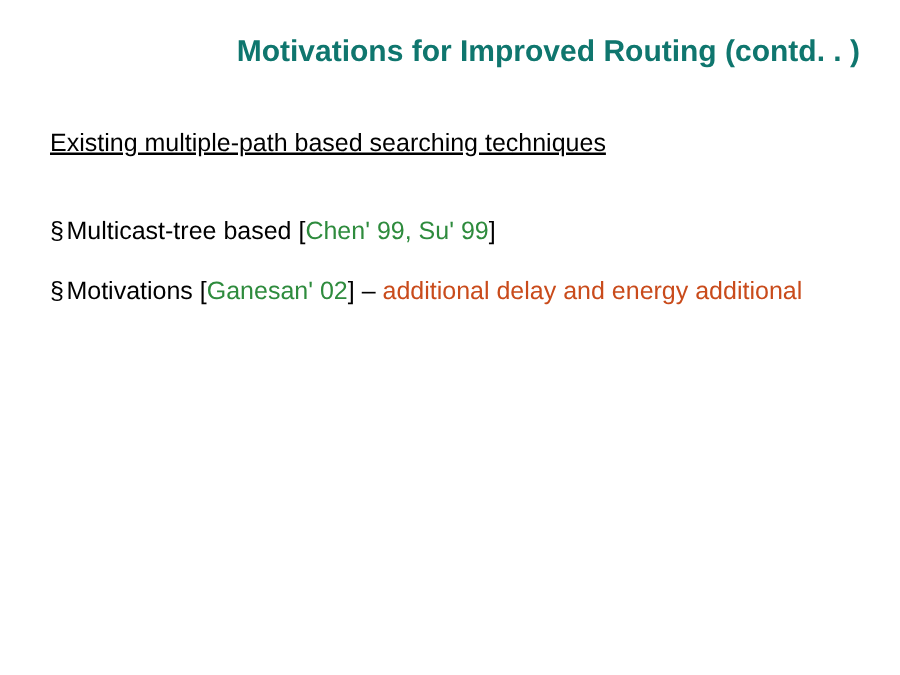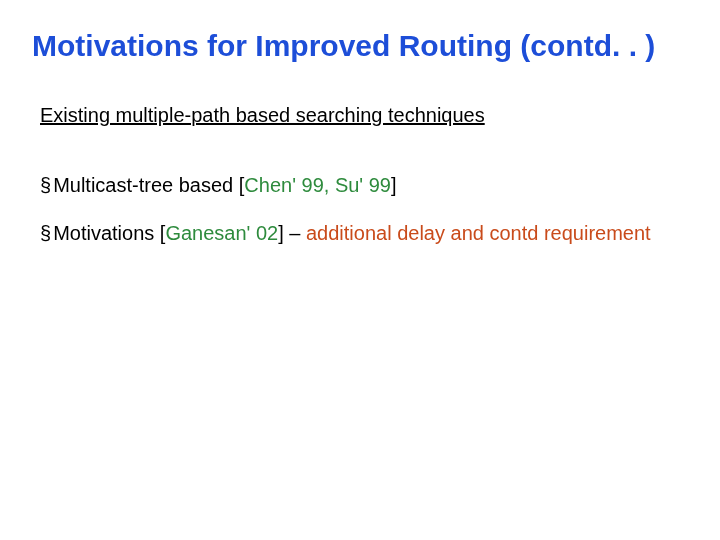--- a/index.html
+++ b/index.html
@@ -18,24 +18,25 @@
     height: 540px;
     box-sizing: border-box;
   }
   .title {
     position: absolute;
     left: 32px;
     top: 28px;
     right: 32px;
     font-family: Arial, "Arial Black", Helvetica, sans-serif;
     font-weight: 900;
-    font-size: 30px;
+    font-size: 24px;
     line-height: 1.2;
-    color: #1d4ed8;
+    color: #0f766e;
     letter-spacing: 0px;
+    text-align: right;
   }
   .subheading {
     position: absolute;
     left: 40px;
     top: 104px;
     font-size: 20px;
     text-decoration: underline;
     color: #000000;
   }
   .bullet {
@@ -64,16 +65,16 @@
 
   <div class="title">Motivations for Improved Routing (contd. . )</div>
 
   <div class="subheading">Existing multiple-path based searching techniques</div>
 
   <div class="bullet b1">
     <span class="marker">§</span><span>Multicast-tree based [</span><span class="ref">Chen' 99, Su' 99</span><span>]</span>
   </div>
 
   <div class="bullet b2">
-    <span class="marker">§</span><span>Motivations [</span><span class="ref">Ganesan' 02</span><span>] – </span><span class="emph">additional delay and contd requirement</span>
+    <span class="marker">§</span><span>Motivations [</span><span class="ref">Ganesan' 02</span><span>] – </span><span class="emph">additional delay and energy additional</span>
   </div>
 
 </div>
 
 </body></html>

